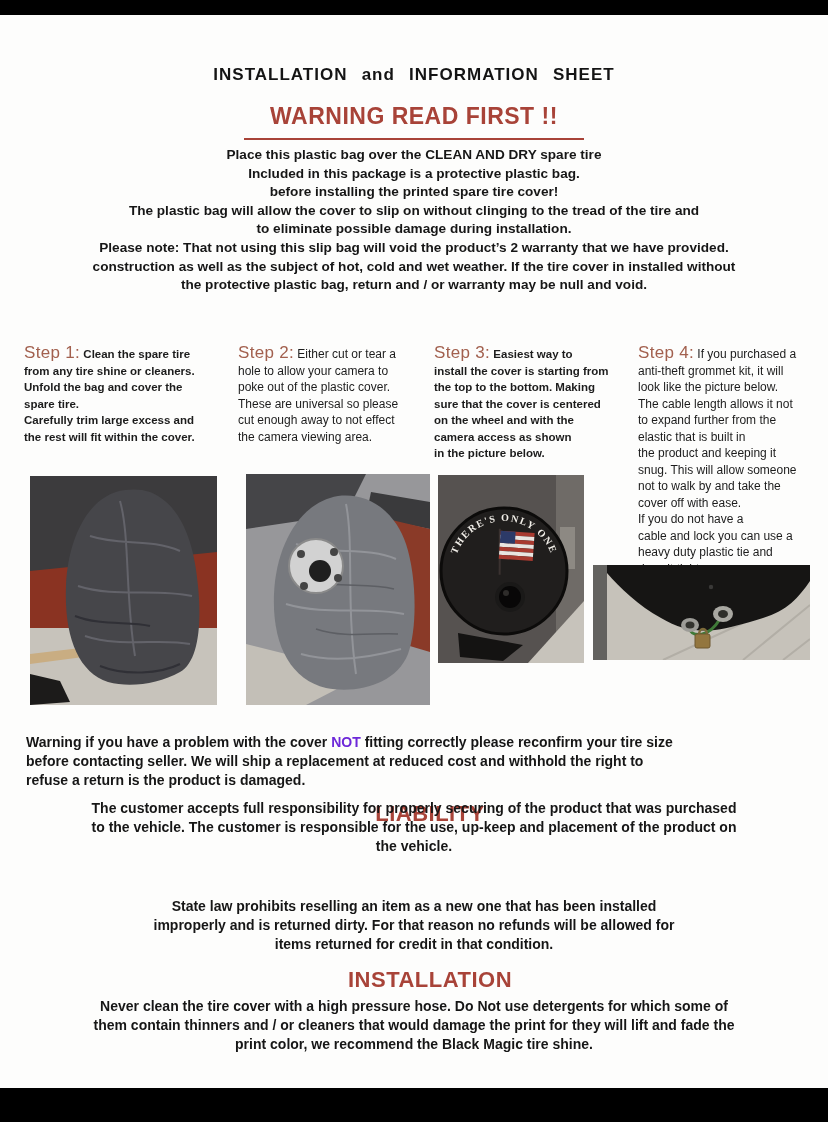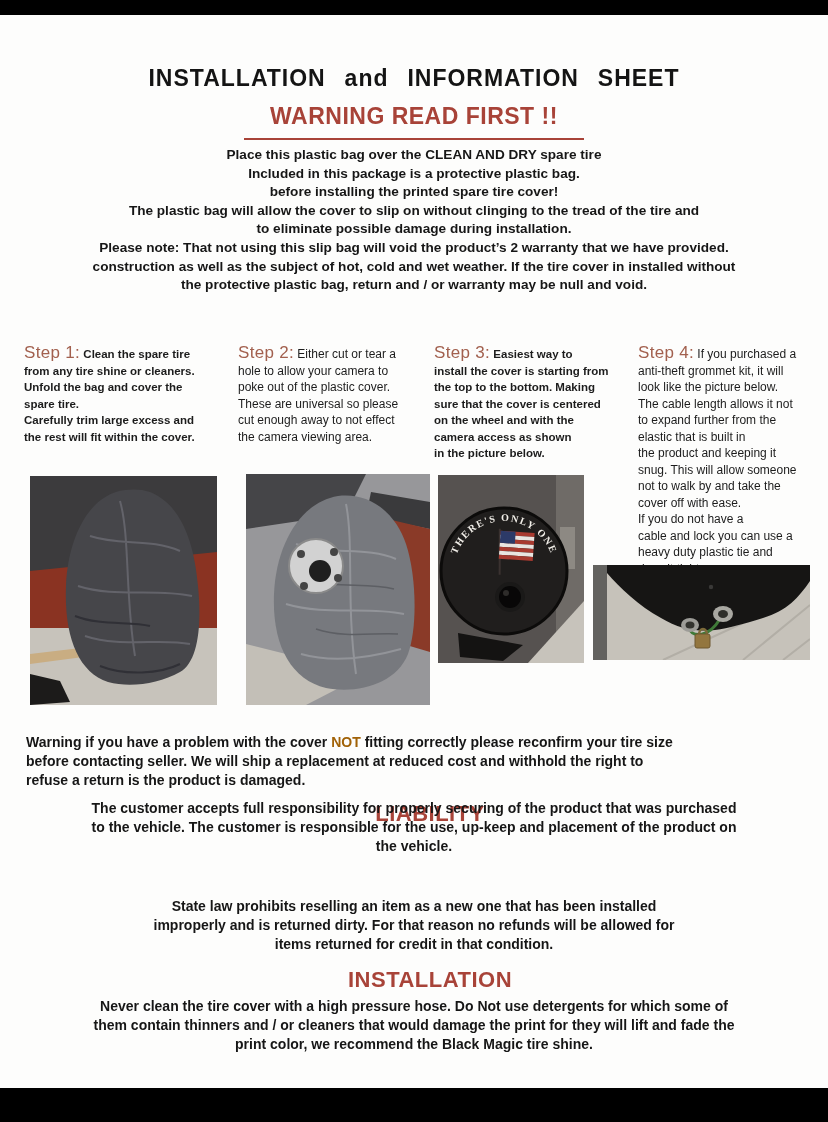--- a/index.html
+++ b/index.html
@@ -5,41 +5,41 @@
   html,body{margin:0;padding:0;background:#222;}
   #frame{
     position:relative;width:828px;height:1122px;background:#000;
     font-family:"Liberation Sans",sans-serif;color:#1a1a1a;overflow:hidden;
     margin:0 auto;
   }
   #page{position:absolute;left:0;top:15px;width:828px;height:1073px;background:#fdfdfc;}
   .abs{position:absolute;}
   .doc-title{
     top:50px;left:0;width:828px;text-align:center;
-    font-size:23px;font-weight:700;letter-spacing:1px;word-spacing:0.5em;color:#141414;
+    font-size:17px;font-weight:700;letter-spacing:1px;word-spacing:0.5em;color:#141414;
   }
   .warn-wrap{top:88px;left:0;width:828px;text-align:center;}
   .warn-head{
     display:inline-block;font-size:23px;font-weight:700;color:#a84338;
     border-bottom:2px solid #a84338;padding:0 26px 8px 26px;letter-spacing:0.5px;
   }
   .intro{
     top:131px;left:14px;width:800px;text-align:center;
     font-size:13.6px;font-weight:700;line-height:18.6px;color:#161616;
   }
   .step{top:330px;font-size:12px;line-height:16.5px;color:#1c1c1c;}
   .step .step-label{font-size:17px;color:#a2604e;letter-spacing:0.3px;}
   .step .step-body{white-space:pre-line;margin-top:8px;}
   .step.bold .step-body{font-weight:700;font-size:11.5px;}
   .photo{display:block;}
   .fitwarn{
     top:718px;left:26px;width:784px;font-size:14px;font-weight:700;
     line-height:19px;white-space:pre-line;color:#161616;
   }
-  .fitwarn .hl{color:#a16207;}
+  .fitwarn .hl{color:#6d28d9;}
   .sect-head{
     left:16px;width:828px;text-align:center;font-size:22px;font-weight:700;
     color:#a84338;letter-spacing:0.5px;
   }
   .sect-para{
     left:14px;width:800px;text-align:center;font-size:14px;font-weight:700;
     line-height:19px;white-space:pre-line;color:#161616;
   }
 </style>
 </head>

